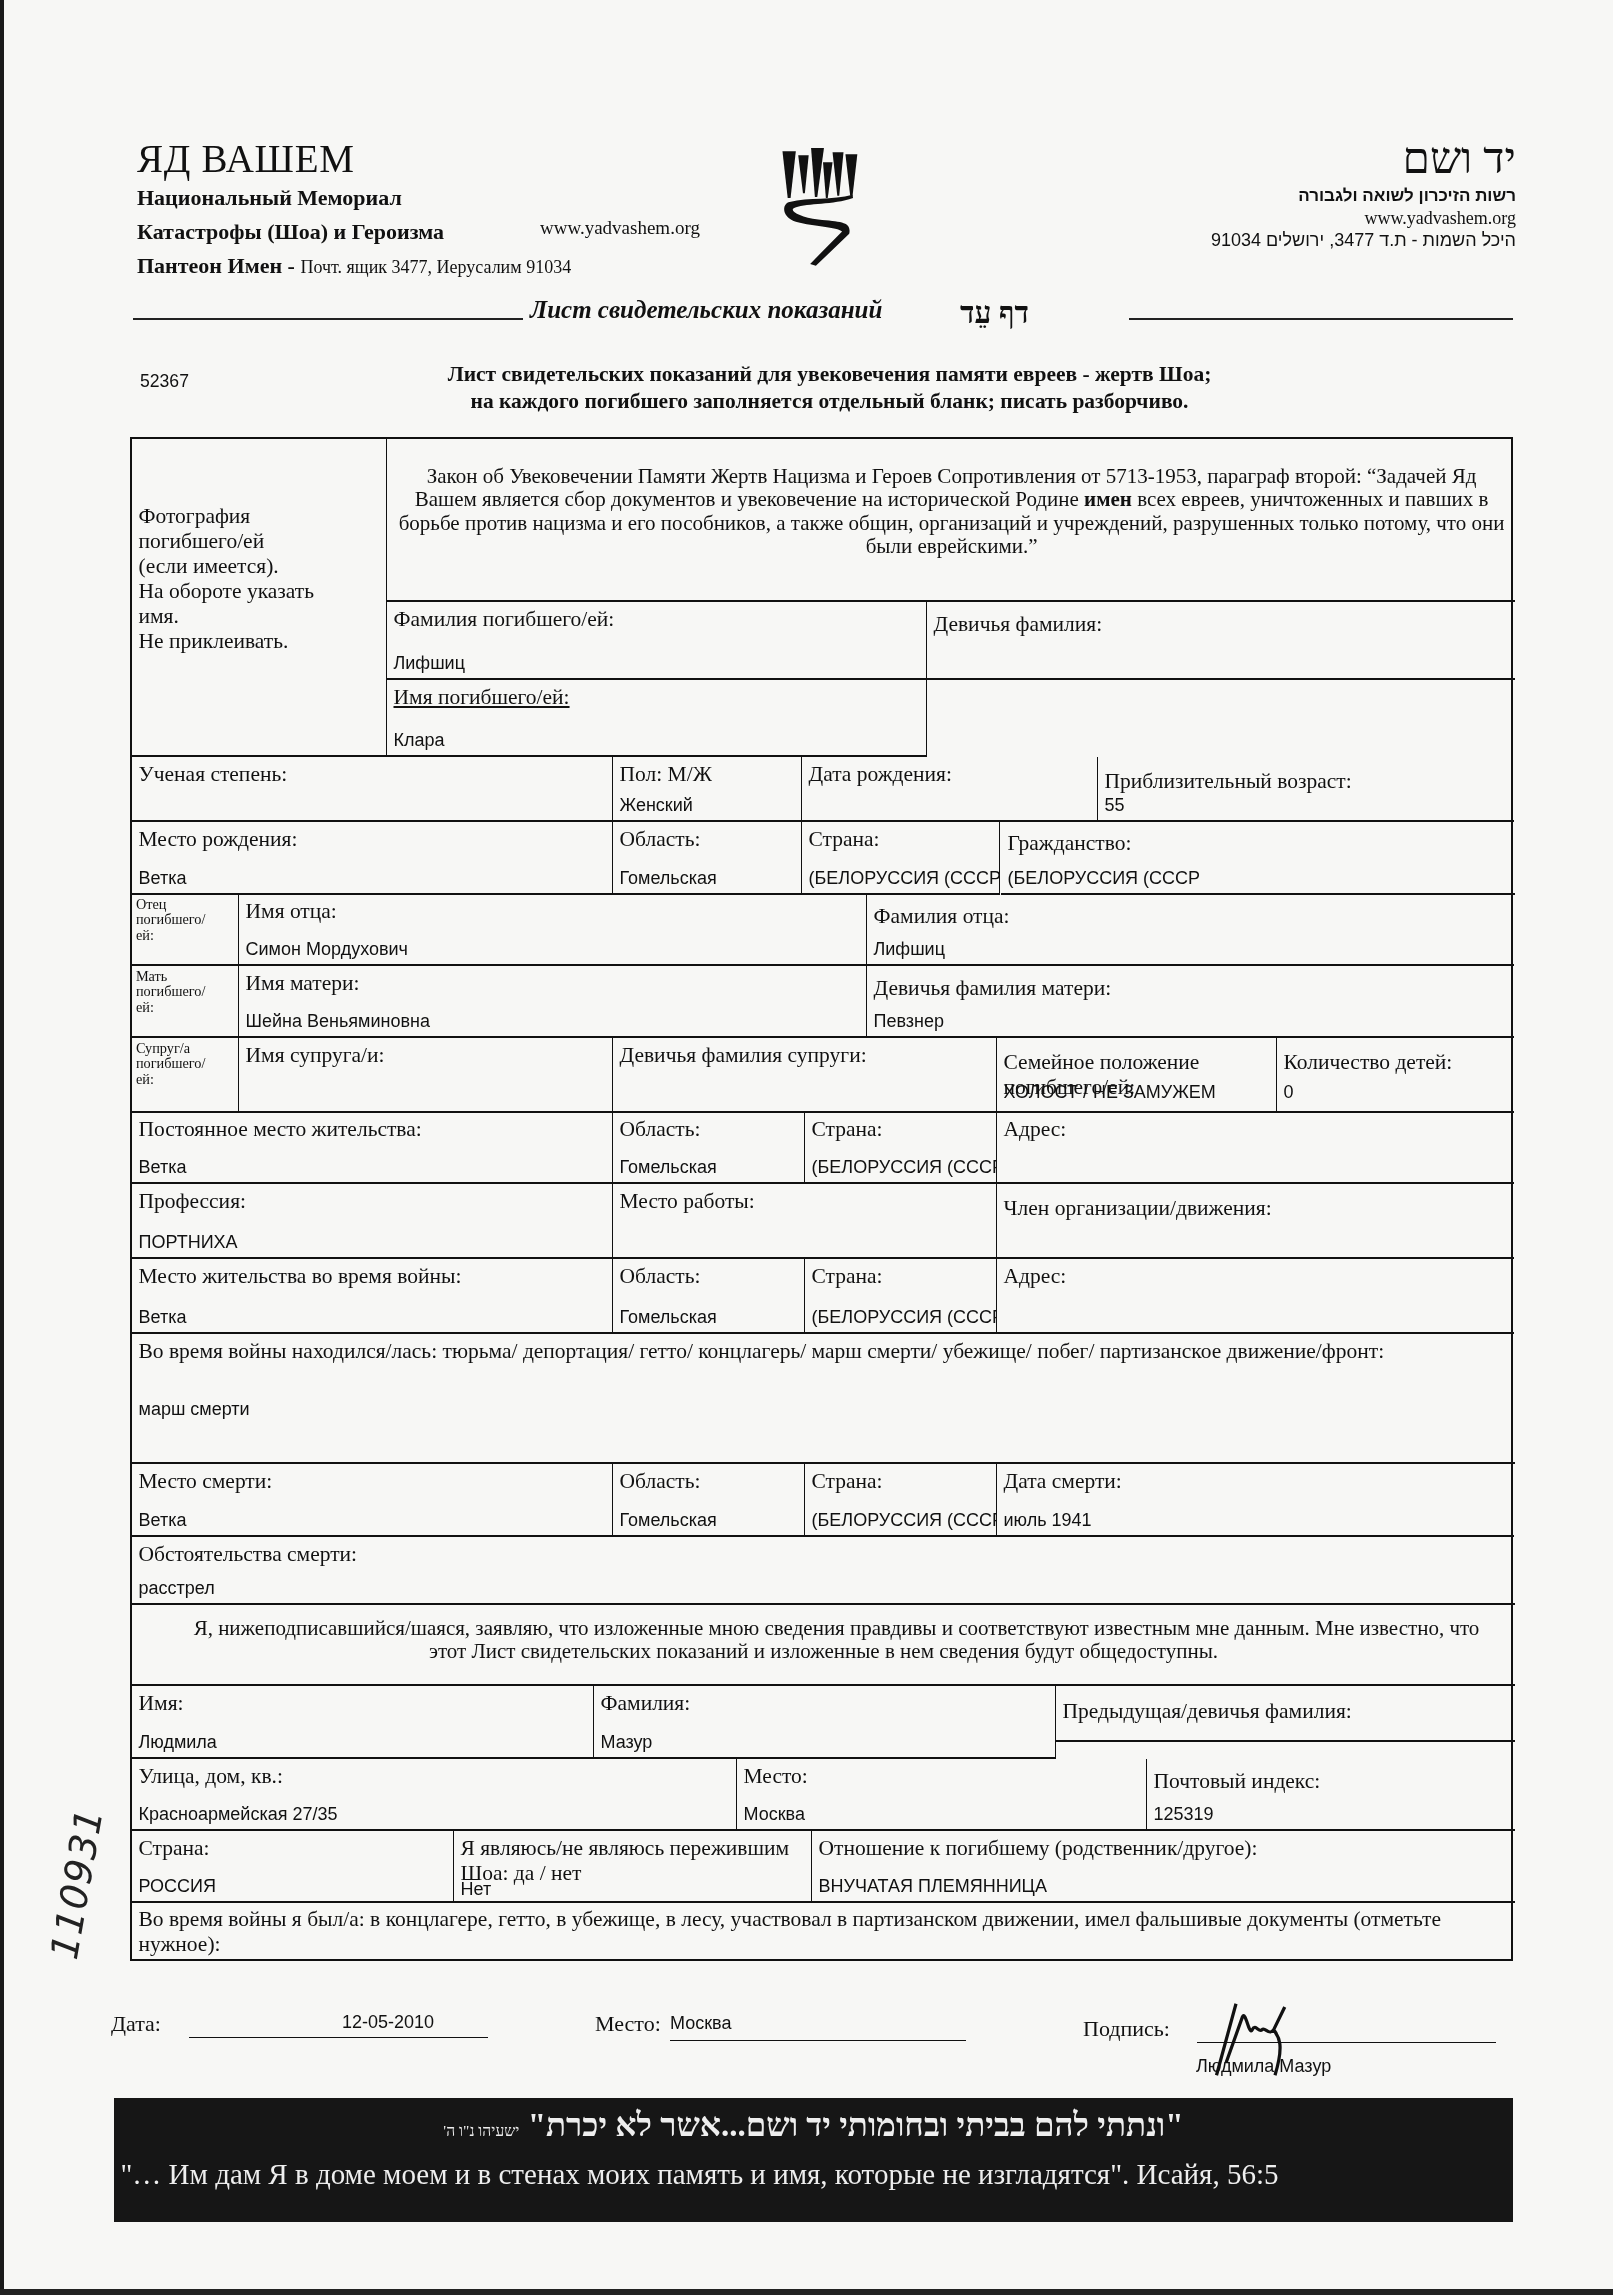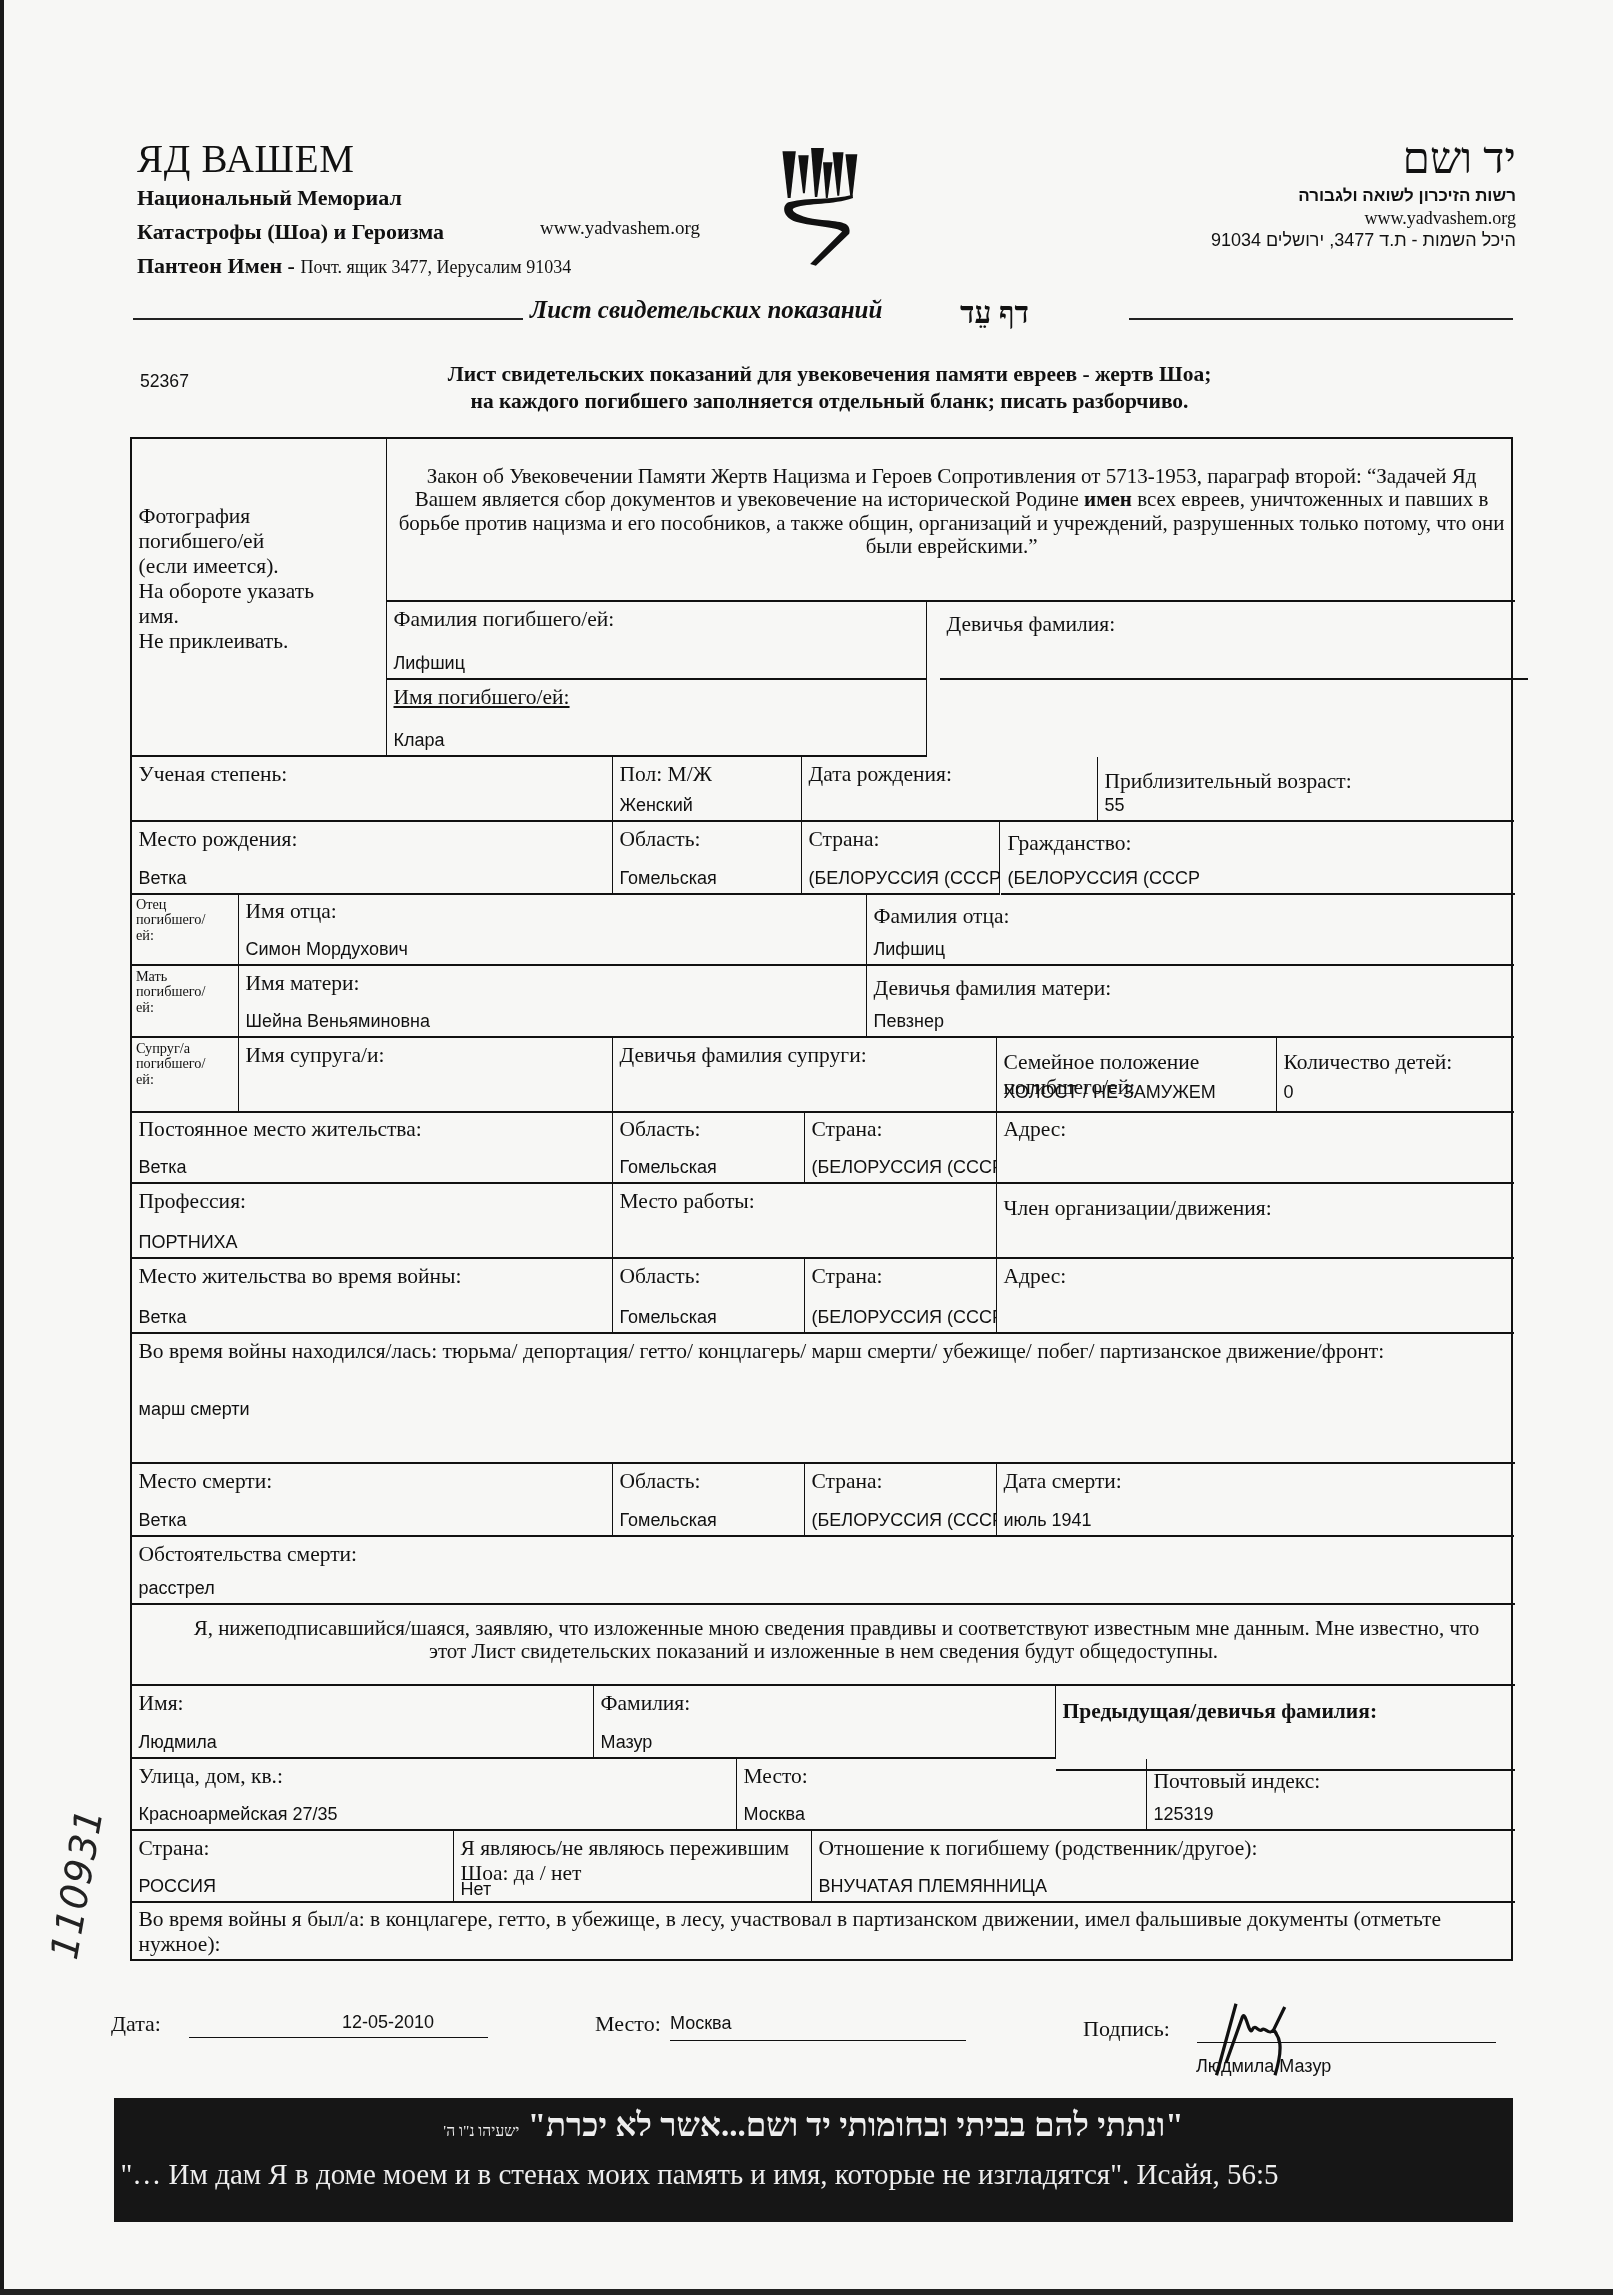--- a/index.html
+++ b/index.html
@@ -103,21 +103,21 @@
   </div>
 
   <div class="cell" style="left:255px;top:0;width:1128px;height:163px;border-right:none;padding:26px 7.8px 6.5px 9px;">
     <div class="para"><span>Закон об Увековечении Памяти Жертв Нацизма и Героев Сопротивления от 5713-1953, параграф второй: “Задачей Яд Вашем является сбор документов и увековечение на исторической Родине </span><b>имен</b><span> всех евреев, уничтоженных и павших в борьбе против нацизма и его пособников, а также общин, организаций и учреждений, разрушенных только потому, что они были еврейскими.”</span></div>
   </div>
 
   <div class="cell" style="left:255px;top:163px;width:540px;height:78px;">
     <span class="lbl">Фамилия погибшего/ей:</span>
     <span class="val">Лифшиц</span>
   </div>
-  <div class="cell" style="left:795px;top:163px;width:588px;height:78px;border-right:none;margin-left:13px;">
+  <div class="cell" style="left:795px;top:163px;width:588px;height:78px;border-right:none;">
     <span class="lbl" style="margin-top:5.2px">Девичья фамилия:</span>
     <span class="val"></span>
   </div>
   <div class="cell" style="left:255px;top:241px;width:540px;height:77px;text-decoration:underline;">
     <span class="lbl">Имя погибшего/ей:</span>
     <span class="val">Клара</span>
   </div>
 
   <div class="cell" style="left:0;top:318px;width:481px;height:65px;">
     <span class="lbl">Ученая степень:</span>
@@ -282,21 +282,21 @@
   </div>
 
   <div class="cell" style="left:0;top:1247px;width:462px;height:73px;">
     <span class="lbl">Имя:</span>
     <span class="val">Людмила</span>
   </div>
   <div class="cell" style="left:462px;top:1247px;width:462px;height:73px;">
     <span class="lbl">Фамилия:</span>
     <span class="val">Мазур</span>
   </div>
-  <div class="cell" style="left:924px;top:1247px;width:459px;height:85px;border-right:none;font-weight:bold;">
+  <div class="cell" style="left:924px;top:1247px;width:459px;height:56px;border-right:none;">
     <span class="lbl" style="margin-top:7.8px">Предыдущая/девичья фамилия:</span>
     <span class="val"></span>
   </div>
 
   <div class="cell" style="left:0;top:1320px;width:605px;height:72px;">
     <span class="lbl">Улица, дом, кв.:</span>
     <span class="val">Красноармейская 27/35</span>
   </div>
   <div class="cell" style="left:605px;top:1320px;width:410px;height:72px;">
     <span class="lbl">Место:</span>

